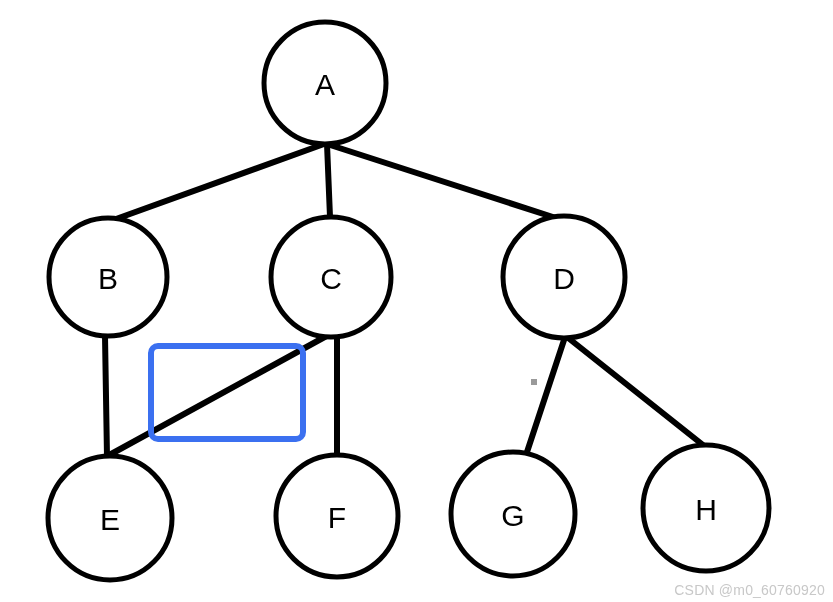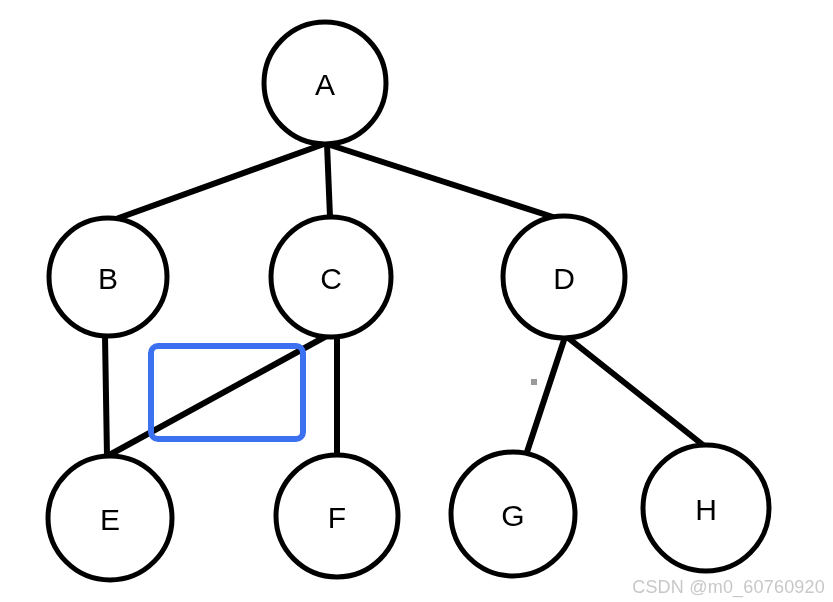--- a/index.html
+++ b/index.html
@@ -45,21 +45,21 @@
     fill: none;
   }
   .artifact-dot {
     fill: #9a9a9a;
   }
   .watermark {
     position: absolute;
     right: 8px;
     bottom: 4px;
     color: #c8c8c8;
-    font-size: 18px;
+    font-size: 14px;
     font-family: "Liberation Sans", sans-serif;
     white-space: nowrap;
     letter-spacing: 0.2px;
   }
 </style>
 </head>
 <body>
 
 <div id="canvas">
 

